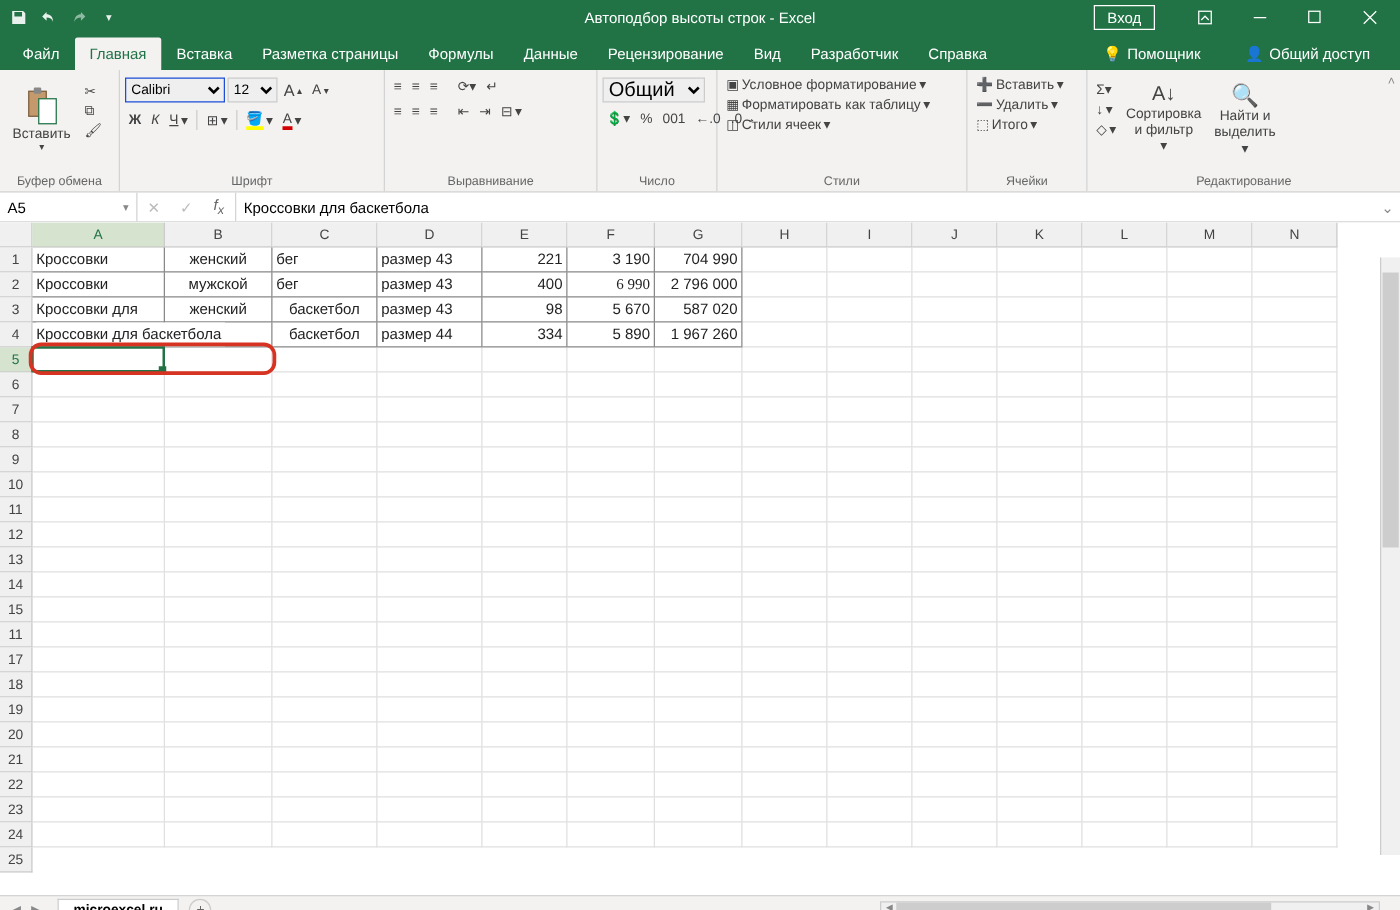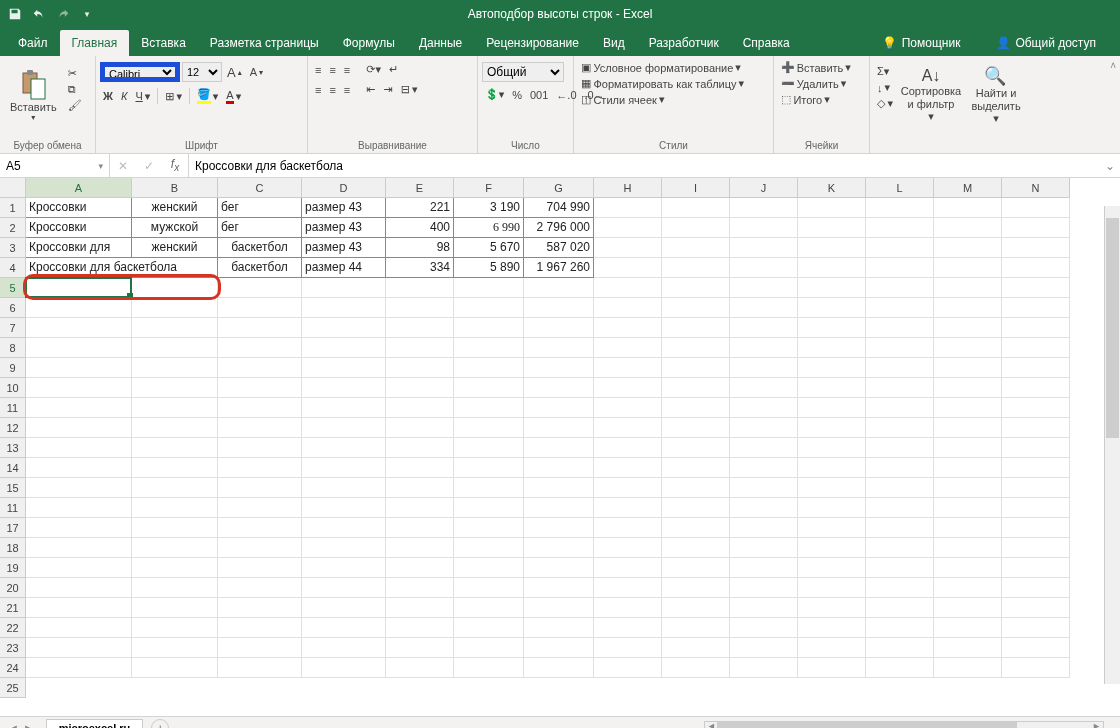--- a/index.html
+++ b/index.html
@@ -23,21 +23,21 @@
 
 .ribbon { background: #f3f2f1; height: 98px; border-bottom: 1px solid #d4d4d4; display: flex; position: relative; }
 .group { border-right: 1px solid #d4d4d4; display: flex; flex-direction: column; height: 100%; padding: 2px 4px 0 4px; }
 .group-title { text-align: center; font-size: 10px; color: #666; margin-top: auto; padding: 2px 0; position: relative; }
 .group-body { flex: 1; display: flex; align-items: flex-start; gap: 2px; padding-top: 4px; }
 .rbtn { display: flex; align-items: center; gap: 2px; padding: 1px 3px; font-size: 11px; color: #444; white-space: nowrap; }
 .rbtn-big { display: flex; flex-direction: column; align-items: center; justify-content: center; padding: 2px 6px; font-size: 11px; color: #444; text-align: center; }
 .ico { display: inline-flex; align-items: center; justify-content: center; }
 .stack { display: flex; flex-direction: column; gap: 1px; }
 .row { display: flex; gap: 2px; align-items: center; }
-select.font-name { width: 80px; font-size: 11px; height: 20px; border: 5px solid #1d4ed8; }
+select.font-name { width: 80px; font-size: 11px; height: 20px; border: 1px solid #1d4ed8; }
 select.font-size { width: 40px; font-size: 11px; height: 20px; border: 1px solid #ccc; }
 
 
 .formula-bar { height: 24px; border-bottom: 1px solid #d4d4d4; display: flex; align-items: stretch; background: #fff; }
 .name-box { width: 110px; border-right: 1px solid #d4d4d4; display: flex; align-items: center; padding: 0 6px; font-size: 12px; }
 .fb-btns { display: flex; align-items: center; border-right: 1px solid #d4d4d4; }
 .fb-btn { width: 26px; display: flex; align-items: center; justify-content: center; color: #666; font-size: 12px; }
 .formula-input { flex: 1; padding: 0 6px; display: flex; align-items: center; font-size: 12px; }
 .fb-expand { width: 20px; display: flex; align-items: center; justify-content: center; color: #888; }
 
@@ -90,20 +90,46 @@
         </svg>
       </div>
     <div class="qat-btn" style="opacity:0.5">
         <svg width="14" height="14" viewBox="0 0 16 16">
           <path fill="#fff" d="M10 3l4 4-4 4V8c-3 0-5 1-6 4 0-5 3-7 6-7V3z"></path>
         </svg>
       </div>
     <div class="qat-btn" style="font-size:9px">▾</div>
   </div>
   <div class="title">Автоподбор высоты строк - Excel</div>
+  <div class="right">
+    <button class="login-btn">Вход</button>
+    <div style="width:12px"></div>
+    <div class="win-btn">
+        <svg width="12" height="12" viewBox="0 0 12 12">
+          <rect x="1" y="1" width="10" height="10" fill="none" stroke="#fff"></rect>
+          <path d="M3 8l3-3 3 3" fill="none" stroke="#fff"></path>
+        </svg>
+      </div>
+    <div class="win-btn">
+        <svg width="12" height="12" viewBox="0 0 12 12">
+          <line x1="1" y1="6" x2="11" y2="6" stroke="#fff" stroke-width="1"></line>
+        </svg>
+      </div>
+    <div class="win-btn">
+        <svg width="12" height="12" viewBox="0 0 12 12">
+          <rect x="1" y="1" width="9" height="9" fill="none" stroke="#fff"></rect>
+        </svg>
+      </div>
+    <div class="win-btn">
+        <svg width="12" height="12" viewBox="0 0 12 12">
+          <line x1="1" y1="1" x2="11" y2="11" stroke="#fff"></line>
+          <line x1="11" y1="1" x2="1" y2="11" stroke="#fff"></line>
+        </svg>
+      </div>
+  </div>
 </div>
 
 <div class="tabs">
   <div class="tab">Файл</div>
   <div class="tab active">Главная</div>
   <div class="tab">Вставка</div>
   <div class="tab">Разметка страницы</div>
   <div class="tab">Формулы</div>
   <div class="tab">Данные</div>
   <div class="tab">Рецензирование</div>
@@ -199,21 +225,21 @@
         <div class="rbtn">⇥</div>
         <div class="rbtn"><span>⊟</span>▾</div>
       </div>
     </div>
     <div class="group-title">Выравнивание</div>
   </div>
 
   <div class="group" style="width:96px">
     <div class="group-body stack">
       <div class="row">
-          <select style="width:82px;height:20px;font-size:12px;border:1px solid #ccc"><option>Общий</option></select>
+          <select style="width:82px;height:20px;font-size:16px;border:1px solid #ccc"><option>Общий</option></select>
         </div>
       <div class="row" style="margin-top:4px">
         <div class="rbtn">💲▾</div>
         <div class="rbtn">%</div>
         <div class="rbtn">001</div>
         <div class="rbtn">←.0</div>
         <div class="rbtn">.0→</div>
       </div>
     </div>
     <div class="group-title">Число</div>
@@ -246,20 +272,21 @@
       </div>
       <div class="rbtn-big" style="height:66px;width:66px">
         <span style="font-size:16px">A↓</span>
         <span style="line-height:1.1">Сортировка и фильтр</span>▾
       </div>
       <div class="rbtn-big" style="height:66px;width:60px">
         <span style="font-size:18px;color:#1e7145">🔍</span>
         <span style="line-height:1.1">Найти и выделить</span>▾
       </div>
     </div>
+    <div class="group-title">Редактирование</div>
   </div>
   <div style="position:absolute;right:4px;top:4px;color:#888;font-size:10px">˄</div>
 </div>
 
 <div class="formula-bar">
   <div class="name-box">
       <span>A5</span>
       <span style="margin-left:auto;color:#888;font-size:9px">▾</span>
     </div>
   <div class="fb-btns">

